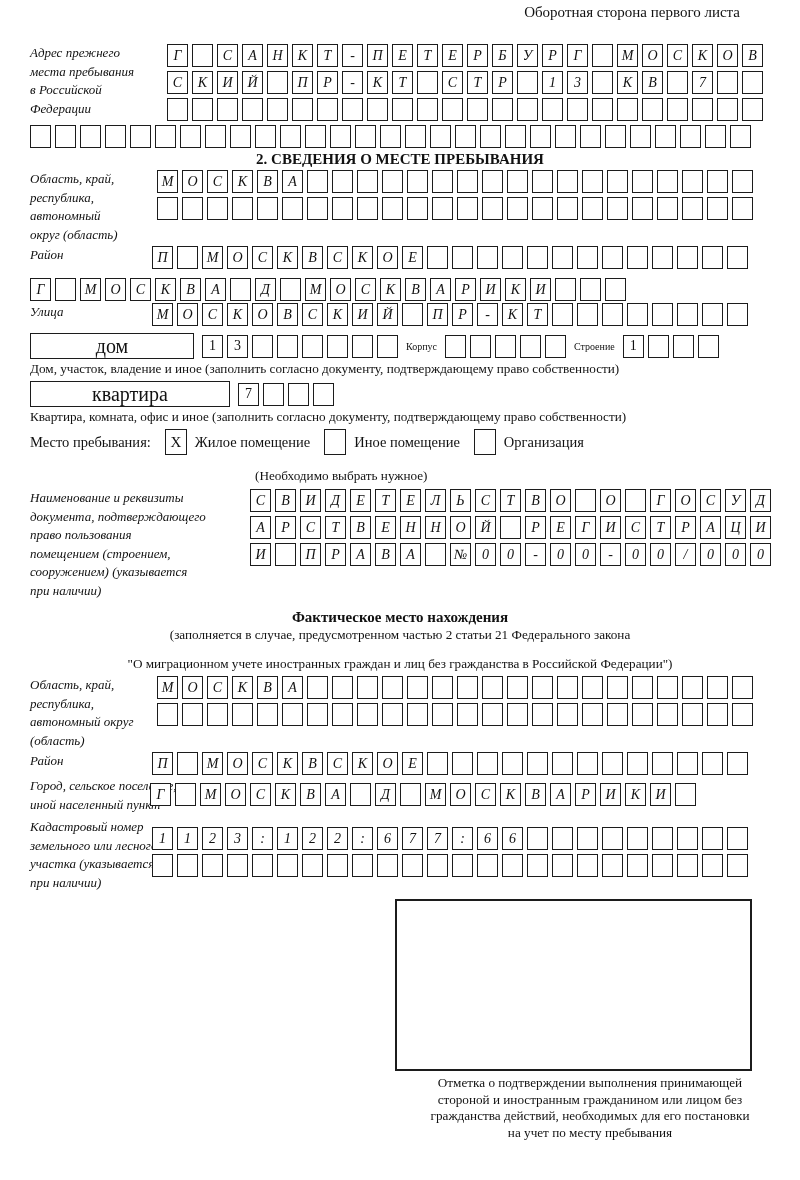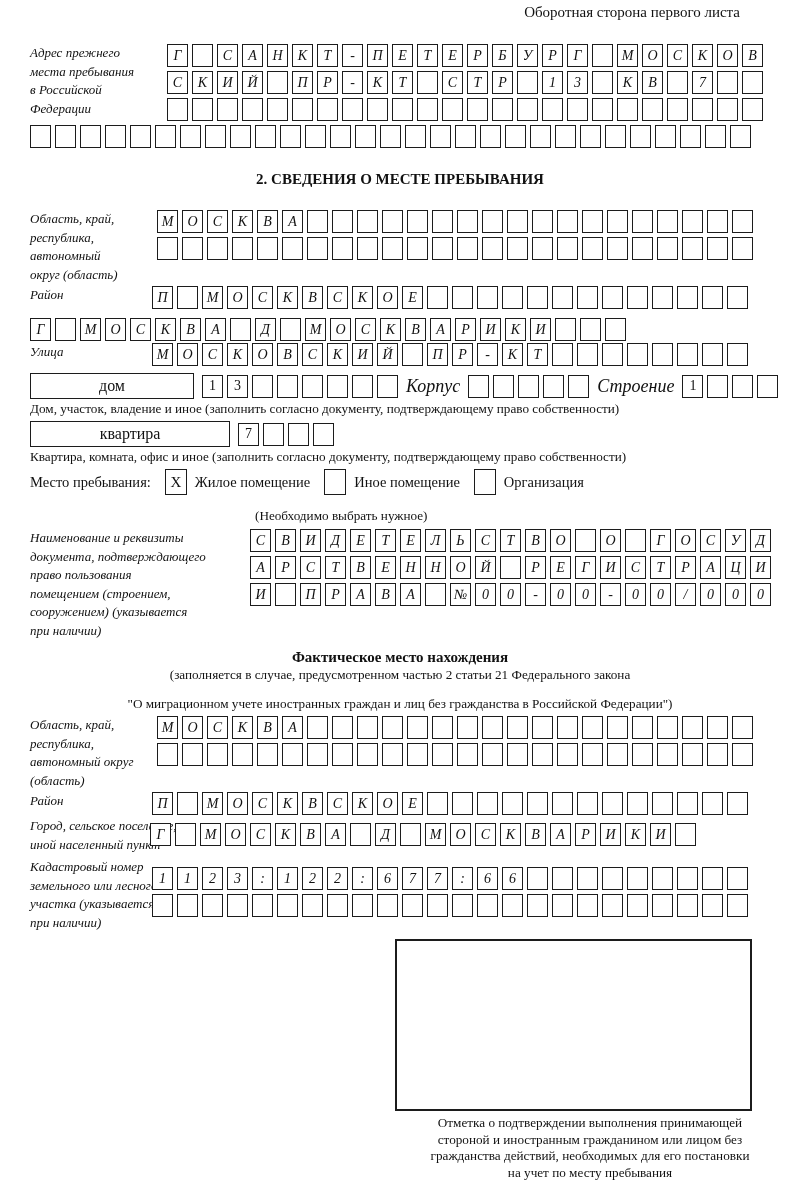--- a/index.html
+++ b/index.html
@@ -12,29 +12,29 @@
   .rows{display:flex;flex-direction:column;gap:4px;}
   .cellrow{display:flex;gap:4px;}
   .cell{flex:none;width:21px;height:23px;border:1.6px solid #1c1c1c;box-sizing:border-box;
         display:flex;align-items:center;justify-content:center;font-size:14px;line-height:1;background:#fff;}
   .cb{width:22px;height:26px;font-size:15px;}
   .note{font-size:13.2px;line-height:16px;margin-top:13px;}
   .center{text-align:center;}
   .sect-title{font-weight:bold;font-size:15px;text-align:center;height:18px;line-height:18px;}
   .houserow{display:flex;align-items:center;gap:8px;}
   .namedbox{border:1.6px solid #1c1c1c;height:26px;box-sizing:border-box;display:flex;align-items:center;
-            justify-content:center;font-size:16px;flex:none;background:#fff;}
+            justify-content:center;font-size:20px;flex:none;background:#fff;}
   .nb164{width:164px}.nb200{width:200px}
-  .inline-label{font-size:18px;flex:none;font-style:italic;}
+  .inline-label{font-size:10px;flex:none;}
   .stayrow{display:flex;align-items:center;font-size:14.5px;gap:8px;height:26px;}
   .opt{display:flex;align-items:center;gap:8px;margin-left:6px;}
   .stamp-box{width:357px;height:172px;border:2px solid #1c1c1c;margin-left:365px;box-sizing:border-box;background:#fff;}
   .stamp-note{width:430px;margin-left:345px;text-align:center;font-size:13.2px;line-height:16.5px;white-space:pre-line;}
   .mt1{margin-top:1px}.mt2{margin-top:2px}.mt3{margin-top:3px}.mt4{margin-top:4px}.mt5{margin-top:5px}
-  .mt6{margin-top:22px}.mt7{margin-top:7px}.mt8{margin-top:8px}.mt22{margin-top:22px}
+  .mt6{margin-top:2px}.mt7{margin-top:7px}.mt8{margin-top:8px}.mt22{margin-top:22px}
 </style>
 </head>
 <body>
 
 <div class="page">
 
   <div class="hdr">Оборотная сторона первого листа</div>
 
   <div class="block mt22">
     <div class="flabel lw137">Адрес прежнего

